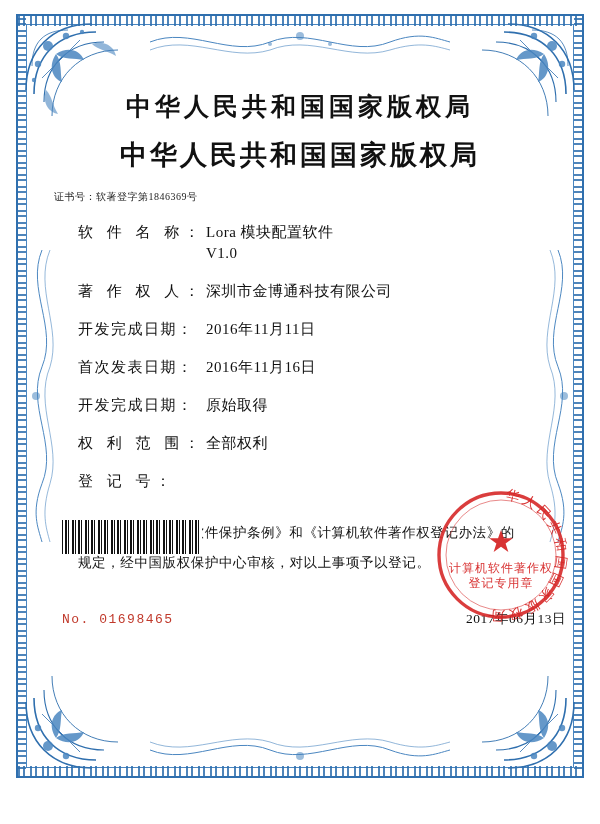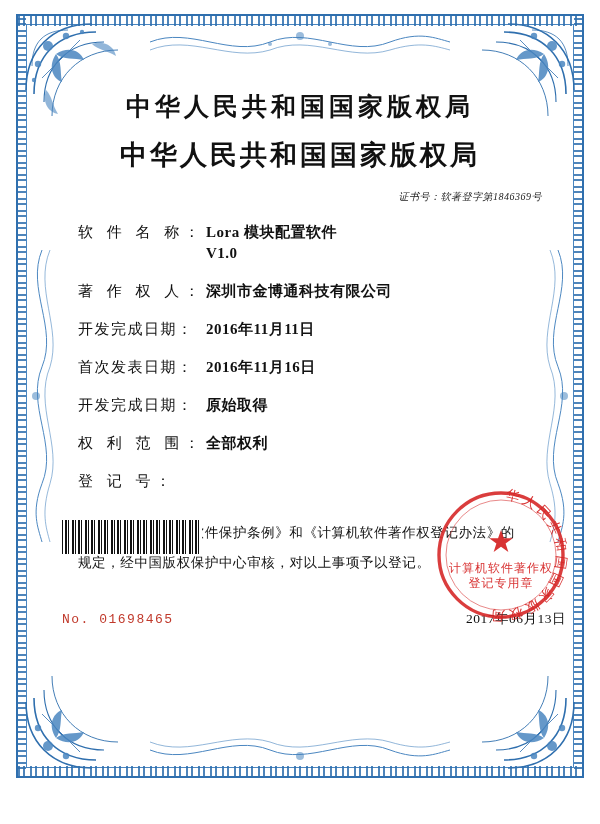--- a/index.html
+++ b/index.html
@@ -121,27 +121,26 @@
     margin-top: 4px;
   }
   .title-sub {
     font-size: 27px;
     line-height: 38px;
     margin-top: 12px;
     letter-spacing: 3px;
   }
 
   .cert-no {
-    text-align: right;
+    text-align: left;
     font-size: 10px;
     color: #222222;
     margin-top: 16px;
     letter-spacing: .5px;
     padding-right: 4px;
-    font-style: italic;
   }
 
   .fields {
     margin-top: 18px;
     padding-left: 24px;
   }
   .field-row {
     display: flex;
     align-items: flex-start;
     margin-bottom: 17px;
@@ -152,21 +151,20 @@
   .field-label {
     width: 128px;
     flex: 0 0 128px;
     letter-spacing: 5px;
     white-space: nowrap;
   }
   .field-label.tight { letter-spacing: 1.5px; }
   .field-value {
     flex: 1;
     letter-spacing: .5px;
-    font-weight: bold;
   }
   .field-value .line2 { display: block; }
 
   .paragraph {
     margin-top: 26px;
     font-size: 13.5px;
     line-height: 30px;
     color: #111111;
     letter-spacing: .6px;
     padding-left: 24px;

